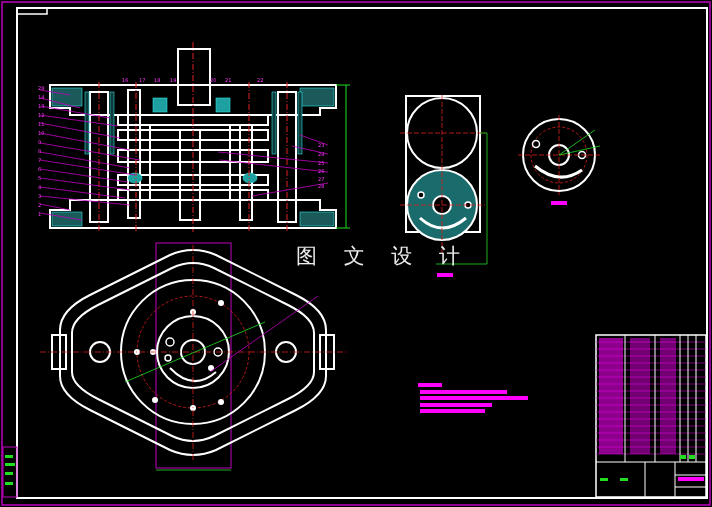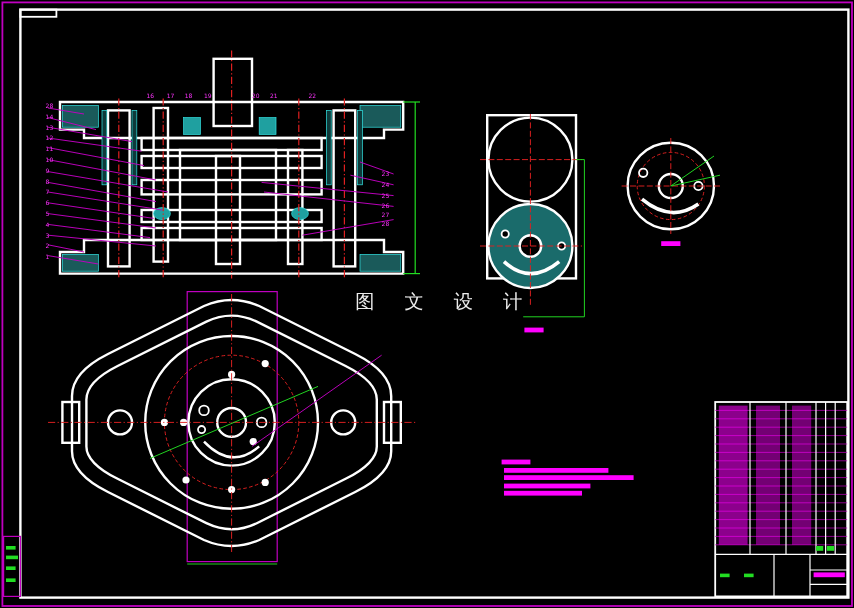--- a/index.html
+++ b/index.html
@@ -1,18 +1,18 @@
 <!DOCTYPE html>
 <html><head>
 <meta charset="utf-8">
 <style>
   html,body{margin:0;padding:0;background:#000;}
   body{width:712px;height:507px;overflow:hidden;position:relative;font-family:"DejaVu Sans",sans-serif;}
   #canvas{position:absolute;left:0;top:0;width:712px;height:507px;}
-  .watermark{position:absolute;left:296px;top:242px;color:#ececec;font-size:16px;letter-spacing:10px;font-family:"DejaVu Sans",sans-serif;white-space:nowrap;}
+  .watermark{position:absolute;left:296px;top:242px;color:#ececec;font-size:21px;letter-spacing:10px;font-family:"DejaVu Sans",sans-serif;white-space:nowrap;}
 </style>
 </head>
 <body>
 
 <svg id="canvas" viewBox="0 0 712 507" xmlns="http://www.w3.org/2000/svg">
 
   <rect x="2" y="2" width="708" height="503" fill="none" stroke="#c000c0" stroke-width="1.5"></rect>
   <rect x="17" y="8" width="690" height="490" fill="none" stroke="#fff" stroke-width="2"></rect>
   <rect x="17" y="8" width="30" height="6" fill="none" stroke="#fff" stroke-width="1.5"></rect>
 

